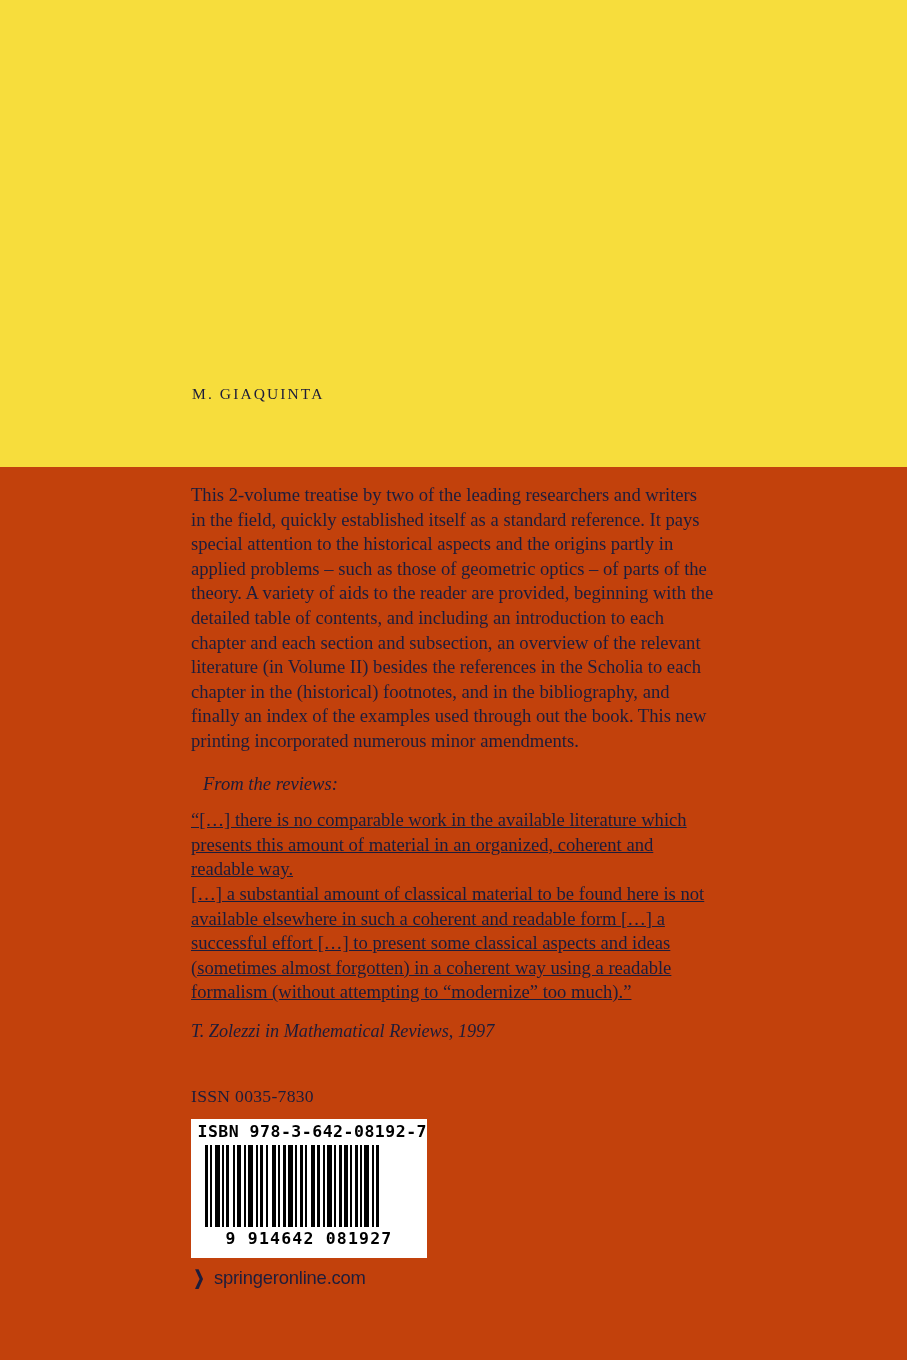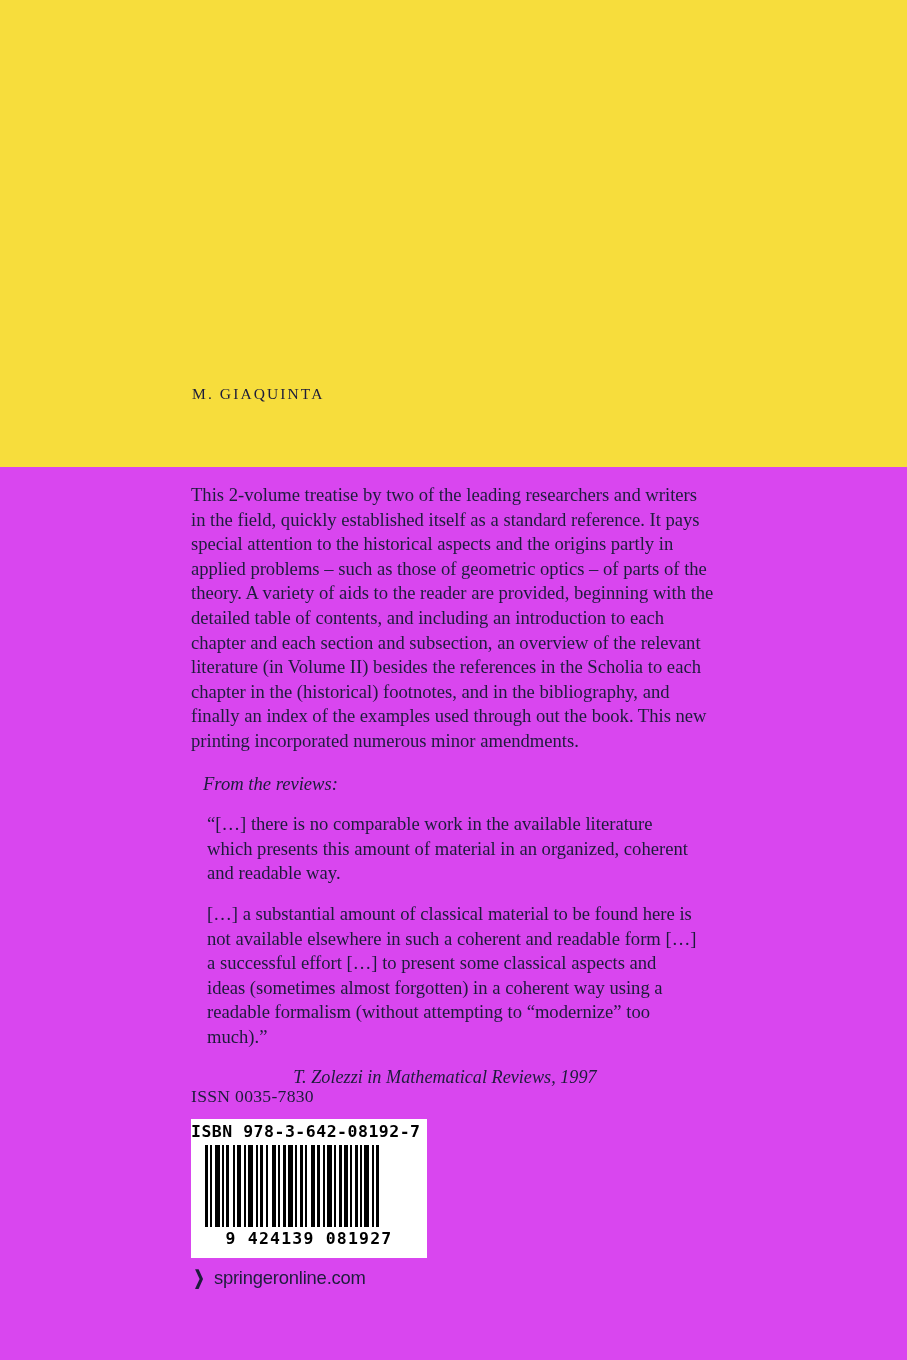--- a/index.html
+++ b/index.html
@@ -11,21 +11,21 @@
     height: 1360px;
     background: #fbef78;
     font-family: "Liberation Serif", serif;
     color: #1c1c3a;
     overflow: hidden;
     position: relative;
   }
   .back-cover {
     position: absolute;
     inset: 0;
-    background: #d946ef;
+    background: #c2410c;
   }
   .top-band {
     position: absolute;
     left: 0;
     top: 0;
     width: 907px;
     height: 467px;
     background: #f7dd3c;
   }
   .authors {
@@ -57,27 +57,28 @@
   }
   .reviews-head {
     font-style: italic;
     font-size: 18.6px;
     line-height: 24.6px;
     margin: 12px;
   }
   .review-line {
     font-size: 18.6px;
     line-height: 24.6px;
-    margin: 16px;
+    margin: 0;
+    text-decoration: underline;
   }
   .attribution {
     font-style: italic;
     font-size: 18.2px;
     line-height: 24px;
-    text-align: center;
+    text-align: left;
     margin: 14px 16px 0 0;
   }
   .issn {
     position: absolute;
     left: 191px;
     top: 1086px;
     font-size: 17.6px;
     letter-spacing: 0.3px;
   }
   .barcode-box {
@@ -86,21 +87,21 @@
     top: 1119px;
     width: 236px;
     height: 139px;
     background: #ffffff;
   }
   .isbn-text {
     position: absolute;
     left: 0;
     top: 3px;
     width: 236px;
-    text-align: left;
+    text-align: right;
     font-family: "DejaVu Sans Mono", monospace;
     font-size: 16.5px;
     font-weight: bold;
     letter-spacing: 0.5px;
     color: #000;
   }
   .bars {
     position: absolute;
     left: 14px;
     top: 26px;
@@ -230,21 +231,21 @@
       <span style="width:3px"></span>
         <span style="width:2px;background:transparent"></span>
       <span style="width:2px"></span>
         <span style="width:2px;background:transparent"></span>
       <span style="width:5px"></span>
         <span style="width:3px;background:transparent"></span>
       <span style="width:2px"></span>
         <span style="width:2px;background:transparent"></span>
       <span style="width:3px"></span>
     </div>
-    <div class="ean-text">9 424139 081927</div>
+    <div class="ean-text">9 914642 081927</div>
   </div>
 
   <div class="springer-line">
     <span class="springer-mark">❯</span>
     <span class="springer-url">springeronline.com</span>
   </div>
 
 </div>
 
 </body></html>

